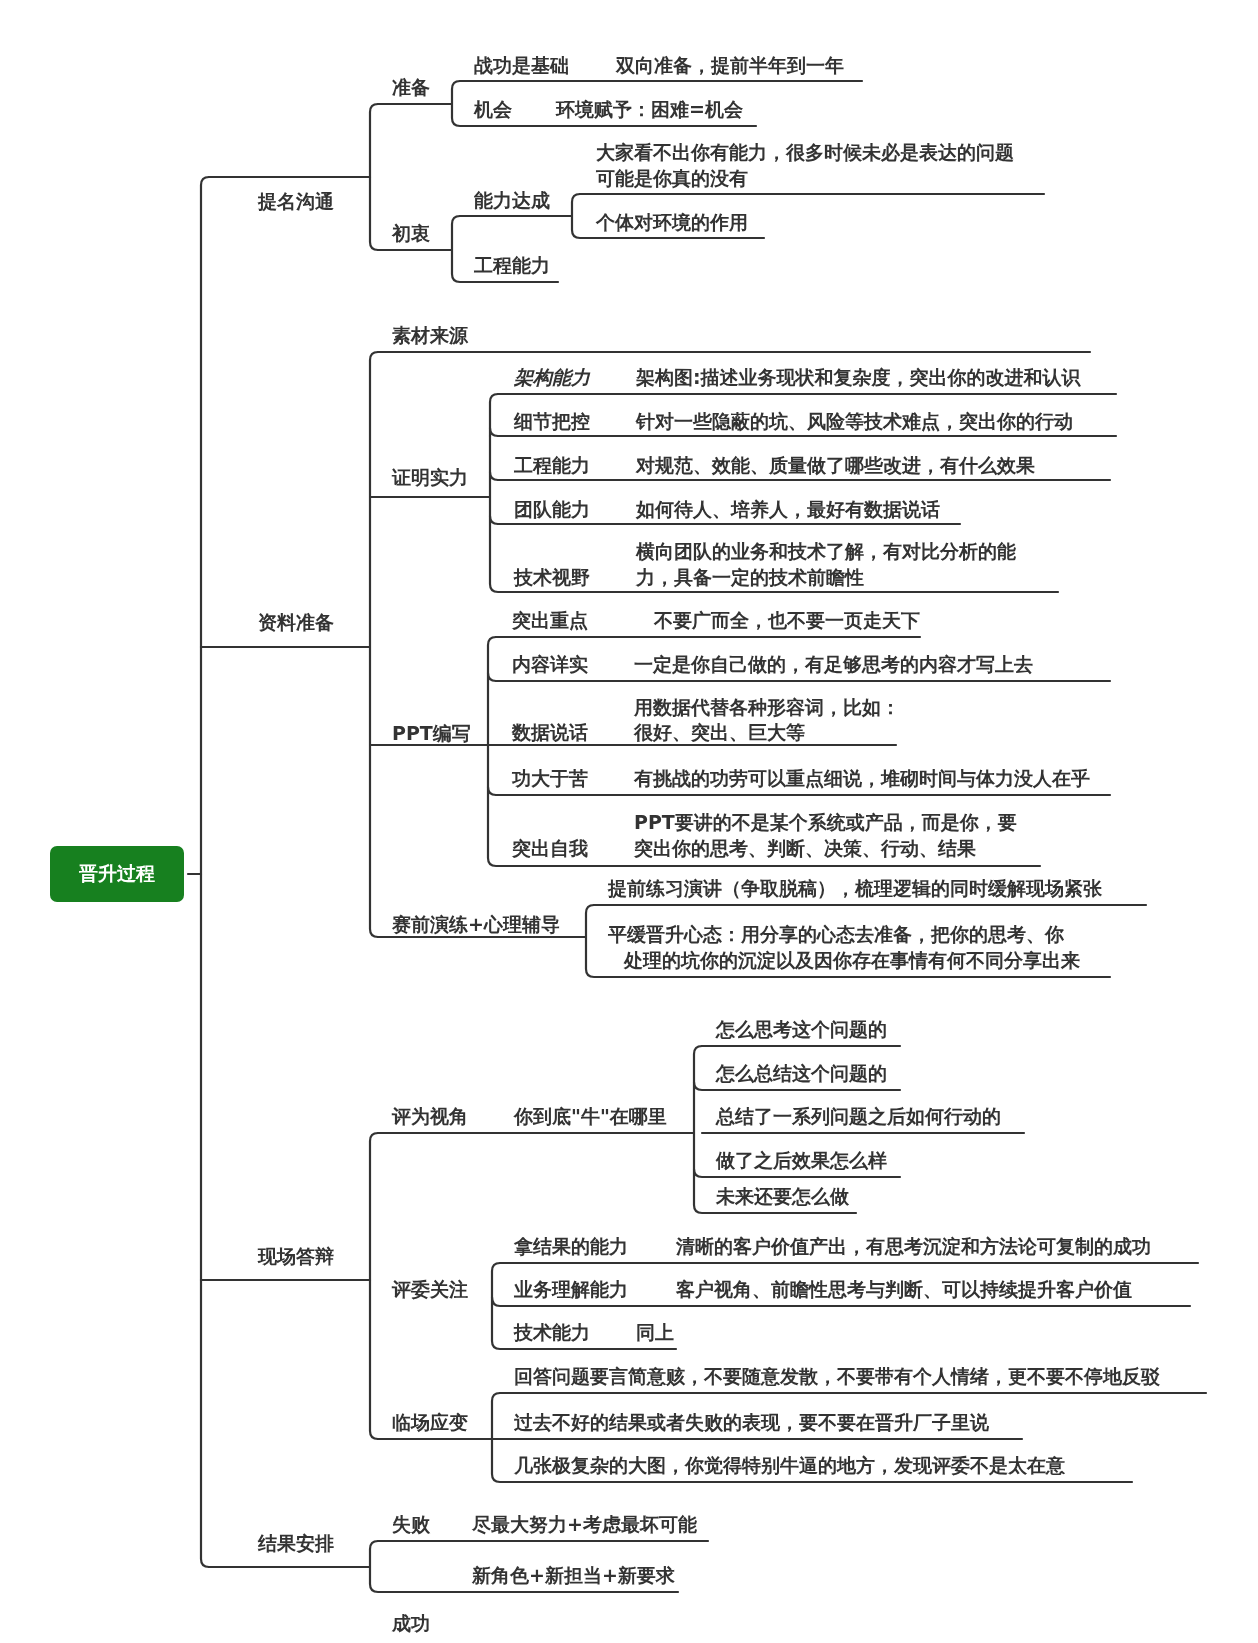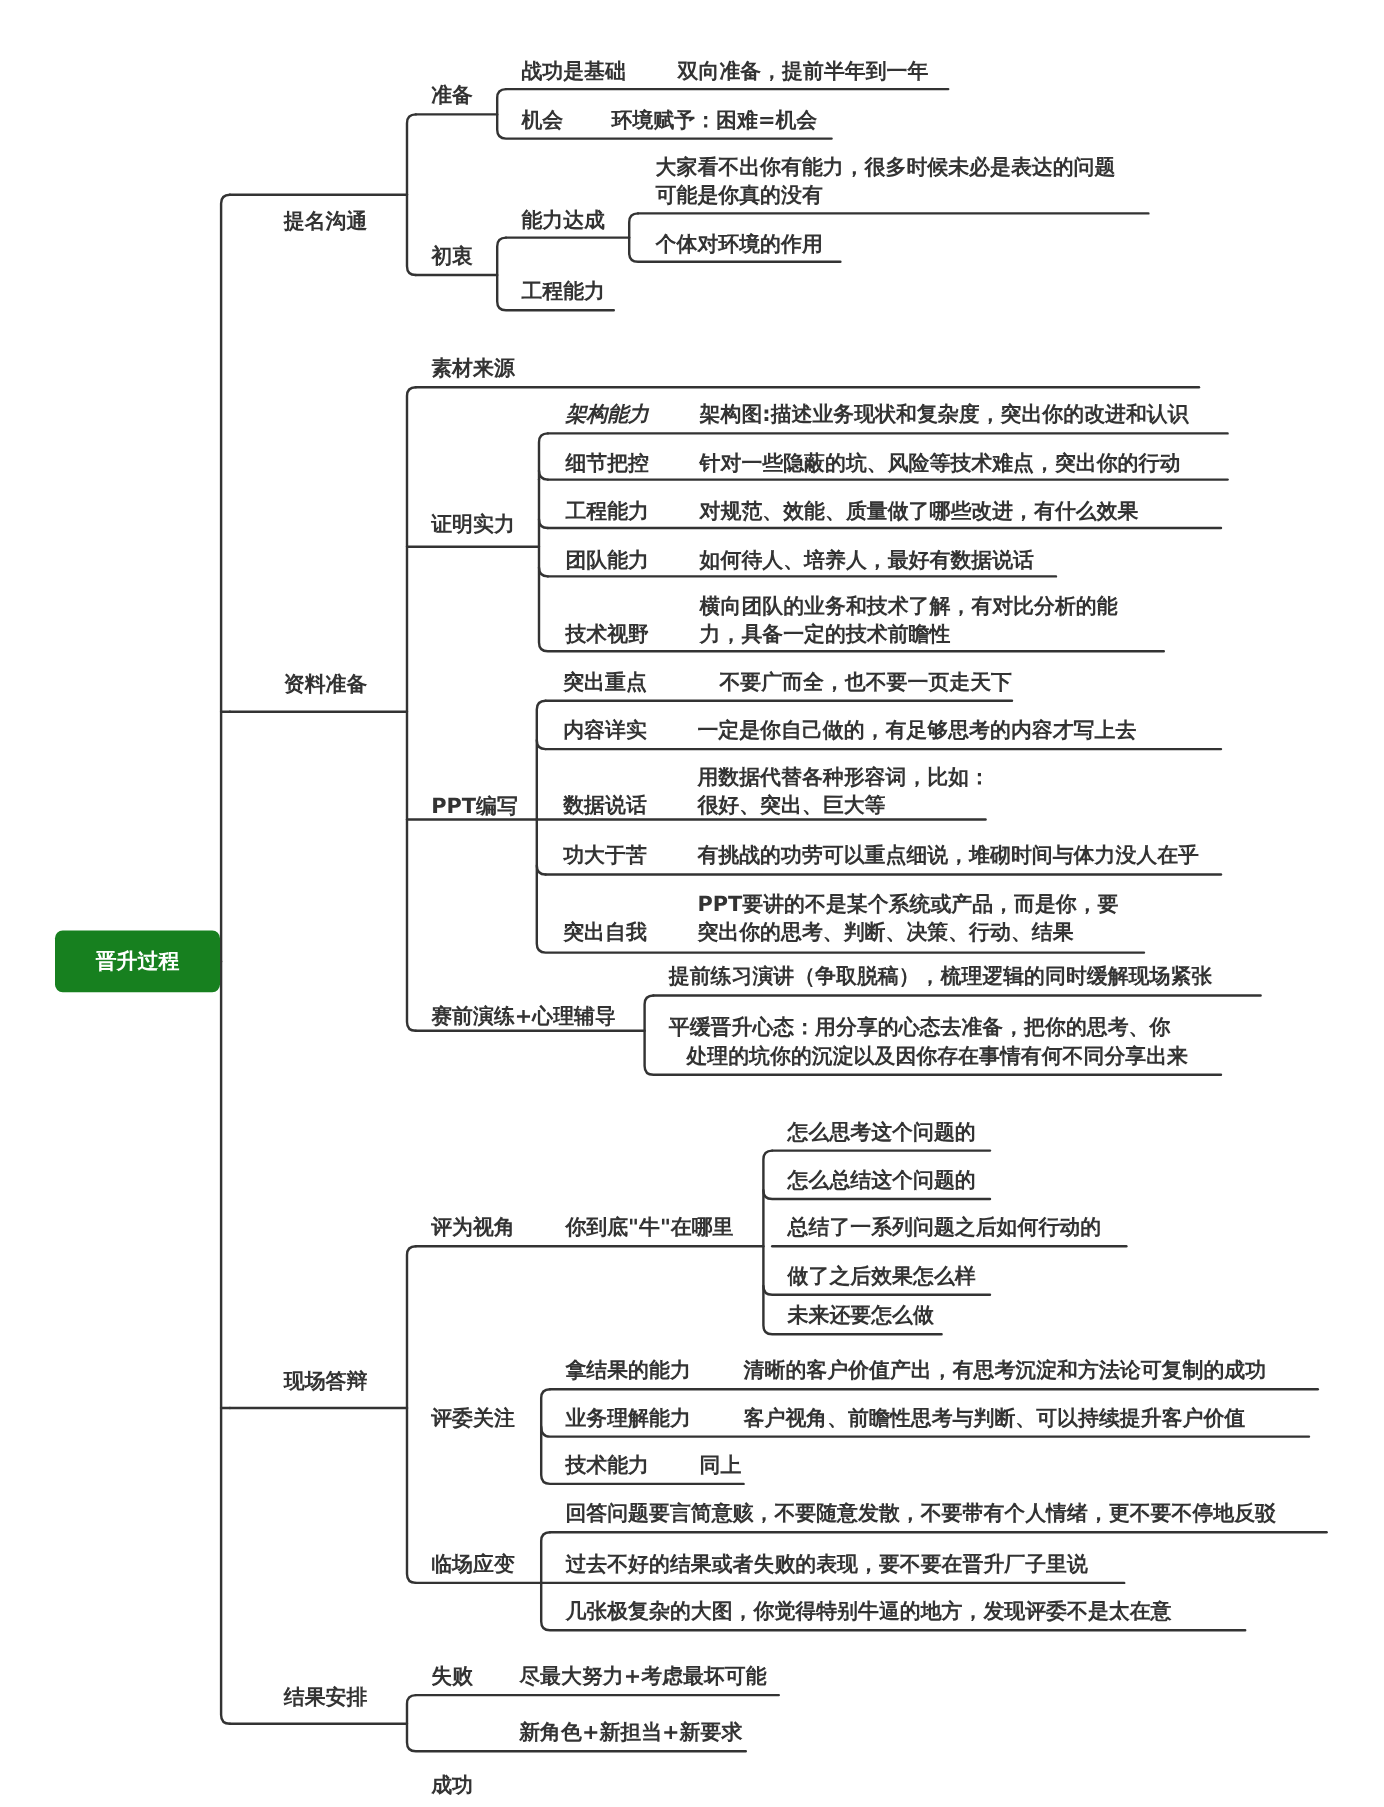--- a/index.html
+++ b/index.html
@@ -1,21 +1,21 @@
 <!DOCTYPE html>
 <html><head>
 <meta charset="utf-8">
 <style>
   html, body { margin:0; padding:0; background:#ffffff; }
   body { width:1258px; height:1643px; position:relative; overflow:hidden;
          font-family:"DejaVu Sans","Liberation Sans",sans-serif; }
   #canvas { position:absolute; left:0; top:0; width:1258px; height:1643px; }
   svg.lines { position:absolute; left:0; top:0; width:1258px; height:1643px; }
   .t { position:absolute; font-size:19px; font-weight:bold; color:#333333; white-space:nowrap; line-height:26px; }
-  .root { position:absolute; left:50px; top:846px; width:150px; height:56px; background:#17801f;
+  .root { position:absolute; left:50px; top:846px; width:134px; height:56px; background:#17801f;
           border-radius:7px; color:#ffffff; font-size:19px; font-weight:bold; display:flex;
           align-items:center; justify-content:center; }
 </style>
 </head>
 <body>
 
 <div id="canvas">
 
 <svg class="lines" viewBox="0 0 1258 1643" xmlns="http://www.w3.org/2000/svg">
   <g fill="none" stroke="#333333" stroke-width="2.2" stroke-linecap="round" stroke-linejoin="round">

